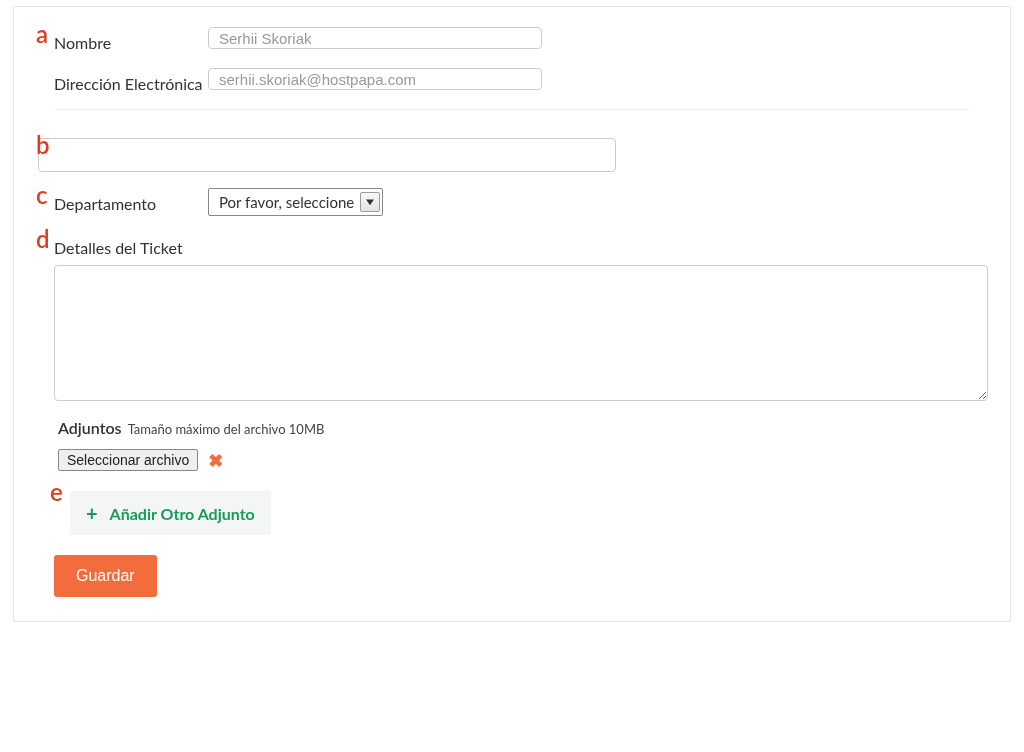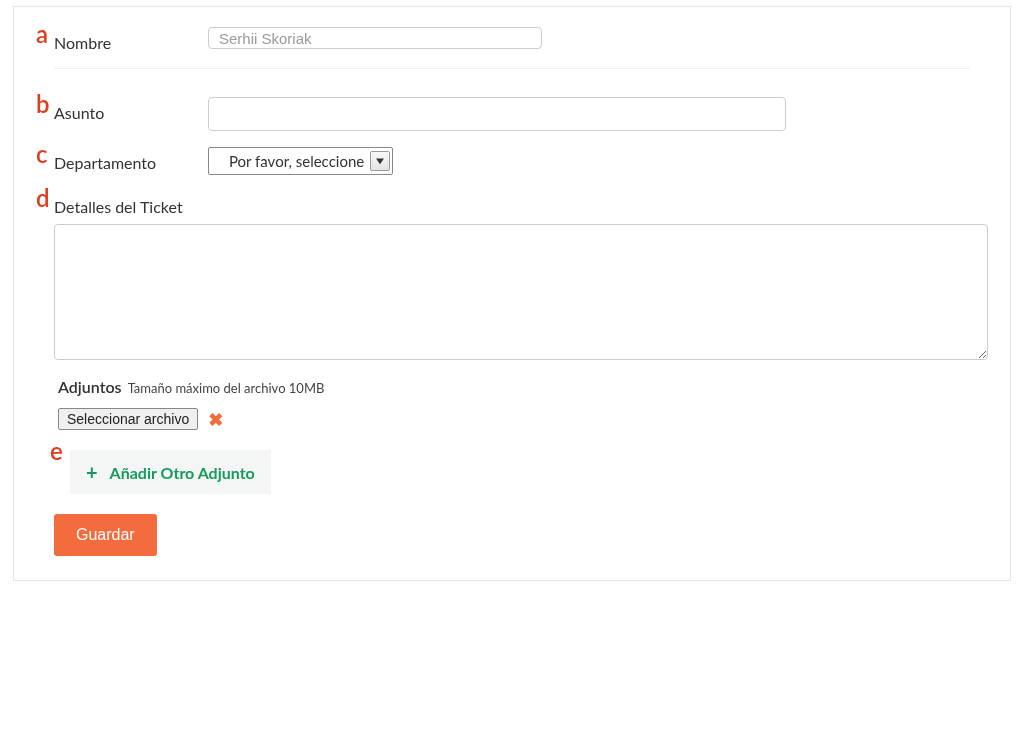--- a/index.html
+++ b/index.html
@@ -60,21 +60,21 @@
     border: none;
     border-top: 1px solid #eee;
     margin: 10px 16px 28px 16px;
   }
   .select-wrap {
     display: inline-flex;
     align-items: center;
     border: 1px solid #888;
     border-radius: 2px;
     height: 28px;
-    padding: 0 2px 0 20px;
+    padding: 0 2px 0 10px;
     font-size: 15px;
     background: #fff;
   }
   .select-btn {
     width: 20px;
     height: 20px;
     margin-left: 6px;
     border: 1px solid #9a9a9a;
     background: linear-gradient(#f8f8f8,#e4e4e4);
     display: inline-flex;
@@ -185,27 +185,32 @@
   
   <div class="row">
     <span class="marker">a</span>
     <div class="label-col">Nombre</div>
     <div class="field-col">
       <input class="input-narrow" type="text" value="Serhii Skoriak" style="">
     </div>
   </div>
 
   
+  <div class="row">
+    <div class="label-col">Dirección Electrónica</div>
+    <div class="field-col">
+      <input class="input-narrow" type="text" value="serhii.skoriak@hostpapa.com" style="">
+    </div>
+  </div>
 
   <hr class="divider">
 
   
   <div class="row">
     <span class="marker">b</span>
-    <div class="label-col">Asunto</div>
     <div class="field-col">
       <input class="input-wide" type="text" value="" style="">
     </div>
   </div>
 
   
   <div class="row">
     <span class="marker">c</span>
     <div class="label-col">Departamento</div>
     <div class="field-col">

